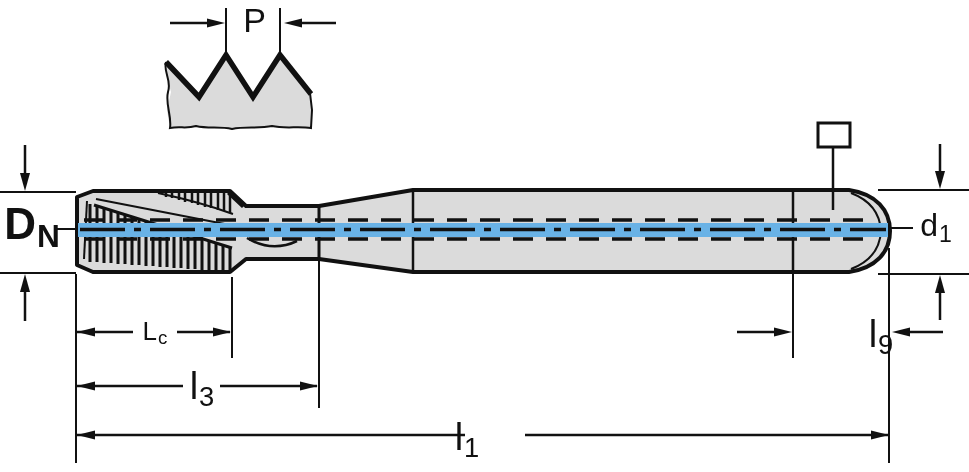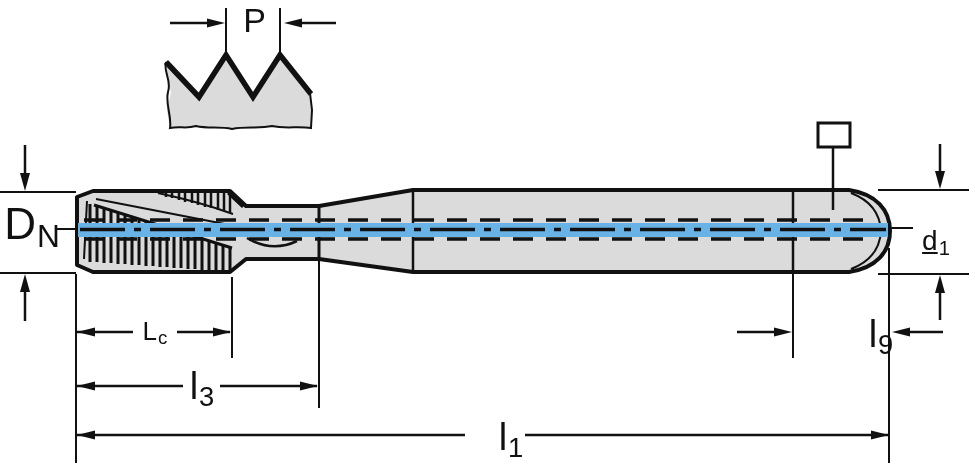--- a/index.html
+++ b/index.html
@@ -127,37 +127,37 @@
     <polygon fill="#111" points="792,332 774,327.5 774,336.5"></polygon>
     <polygon fill="#111" points="892,332 910,327.5 910,336.5"></polygon>
   </g>
 
 </svg>
 
 <div class="dim-label" style="left:255px;top:20px;font-size:34px;">
   <span class="base">P</span><span class="sub"></span>
 </div>
 
-<div class="dim-label" style="left:32px;top:224px;font-size:44px;">
+<div class="dim-label" style="left:32px;top:224px;font-size:44px;font-weight:bold;">
   <span class="base">D</span><span class="sub">N</span>
 </div>
 
-<div class="dim-label" style="left:936px;top:241px;font-size:28px;text-decoration:underline;">
+<div class="dim-label" style="left:936px;top:225px;font-size:32px;">
   <span class="base">d</span><span class="sub">1</span>
 </div>
 
 <div class="dim-label" style="left:155px;top:331px;font-size:26px;">
   <span class="base">L</span><span class="sub">c</span>
 </div>
 
 <div class="dim-label" style="left:202px;top:386px;font-size:38px;">
   <span class="base">l</span><span class="sub">3</span>
 </div>
 
-<div class="dim-label" style="left:511px;top:437px;font-size:38px;">
+<div class="dim-label" style="left:467px;top:437px;font-size:38px;">
   <span class="base">l</span><span class="sub">1</span>
 </div>
 
 <div class="dim-label" style="left:845px;top:334px;font-size:38px;margin-left:36px;">
   <span class="base">l</span><span class="sub">9</span>
 </div>
 
 </div>
 
 </body></html>

